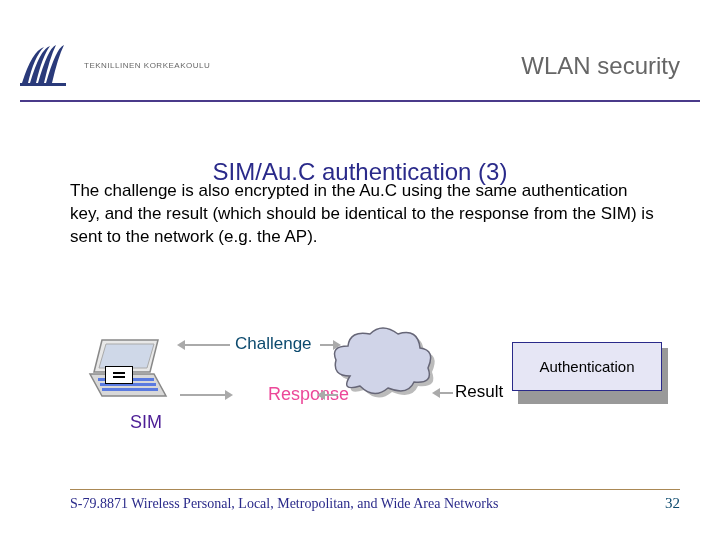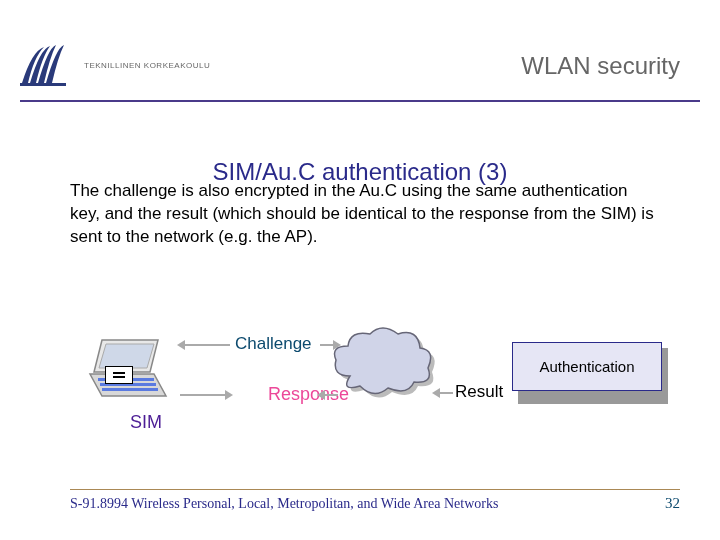--- a/index.html
+++ b/index.html
@@ -197,15 +197,15 @@
   <div class="auc-box">
     <div class="auc-shadow"></div>
     <div class="auc-front">
       <span>Authentication</span>
     </div>
   </div>
 </div>
 
 <div class="footer-rule"></div>
 <div class="footer">
-  <span class="footer-left">S-91.8994 Wireless Personal, Local, Metropolitan, and Wide Area Networks</span>
+  <span class="footer-left">S-79.8871 Wireless Personal, Local, Metropolitan, and Wide Area Networks</span>
   <span class="footer-right">32</span>
 </div>
 
 </body></html>

